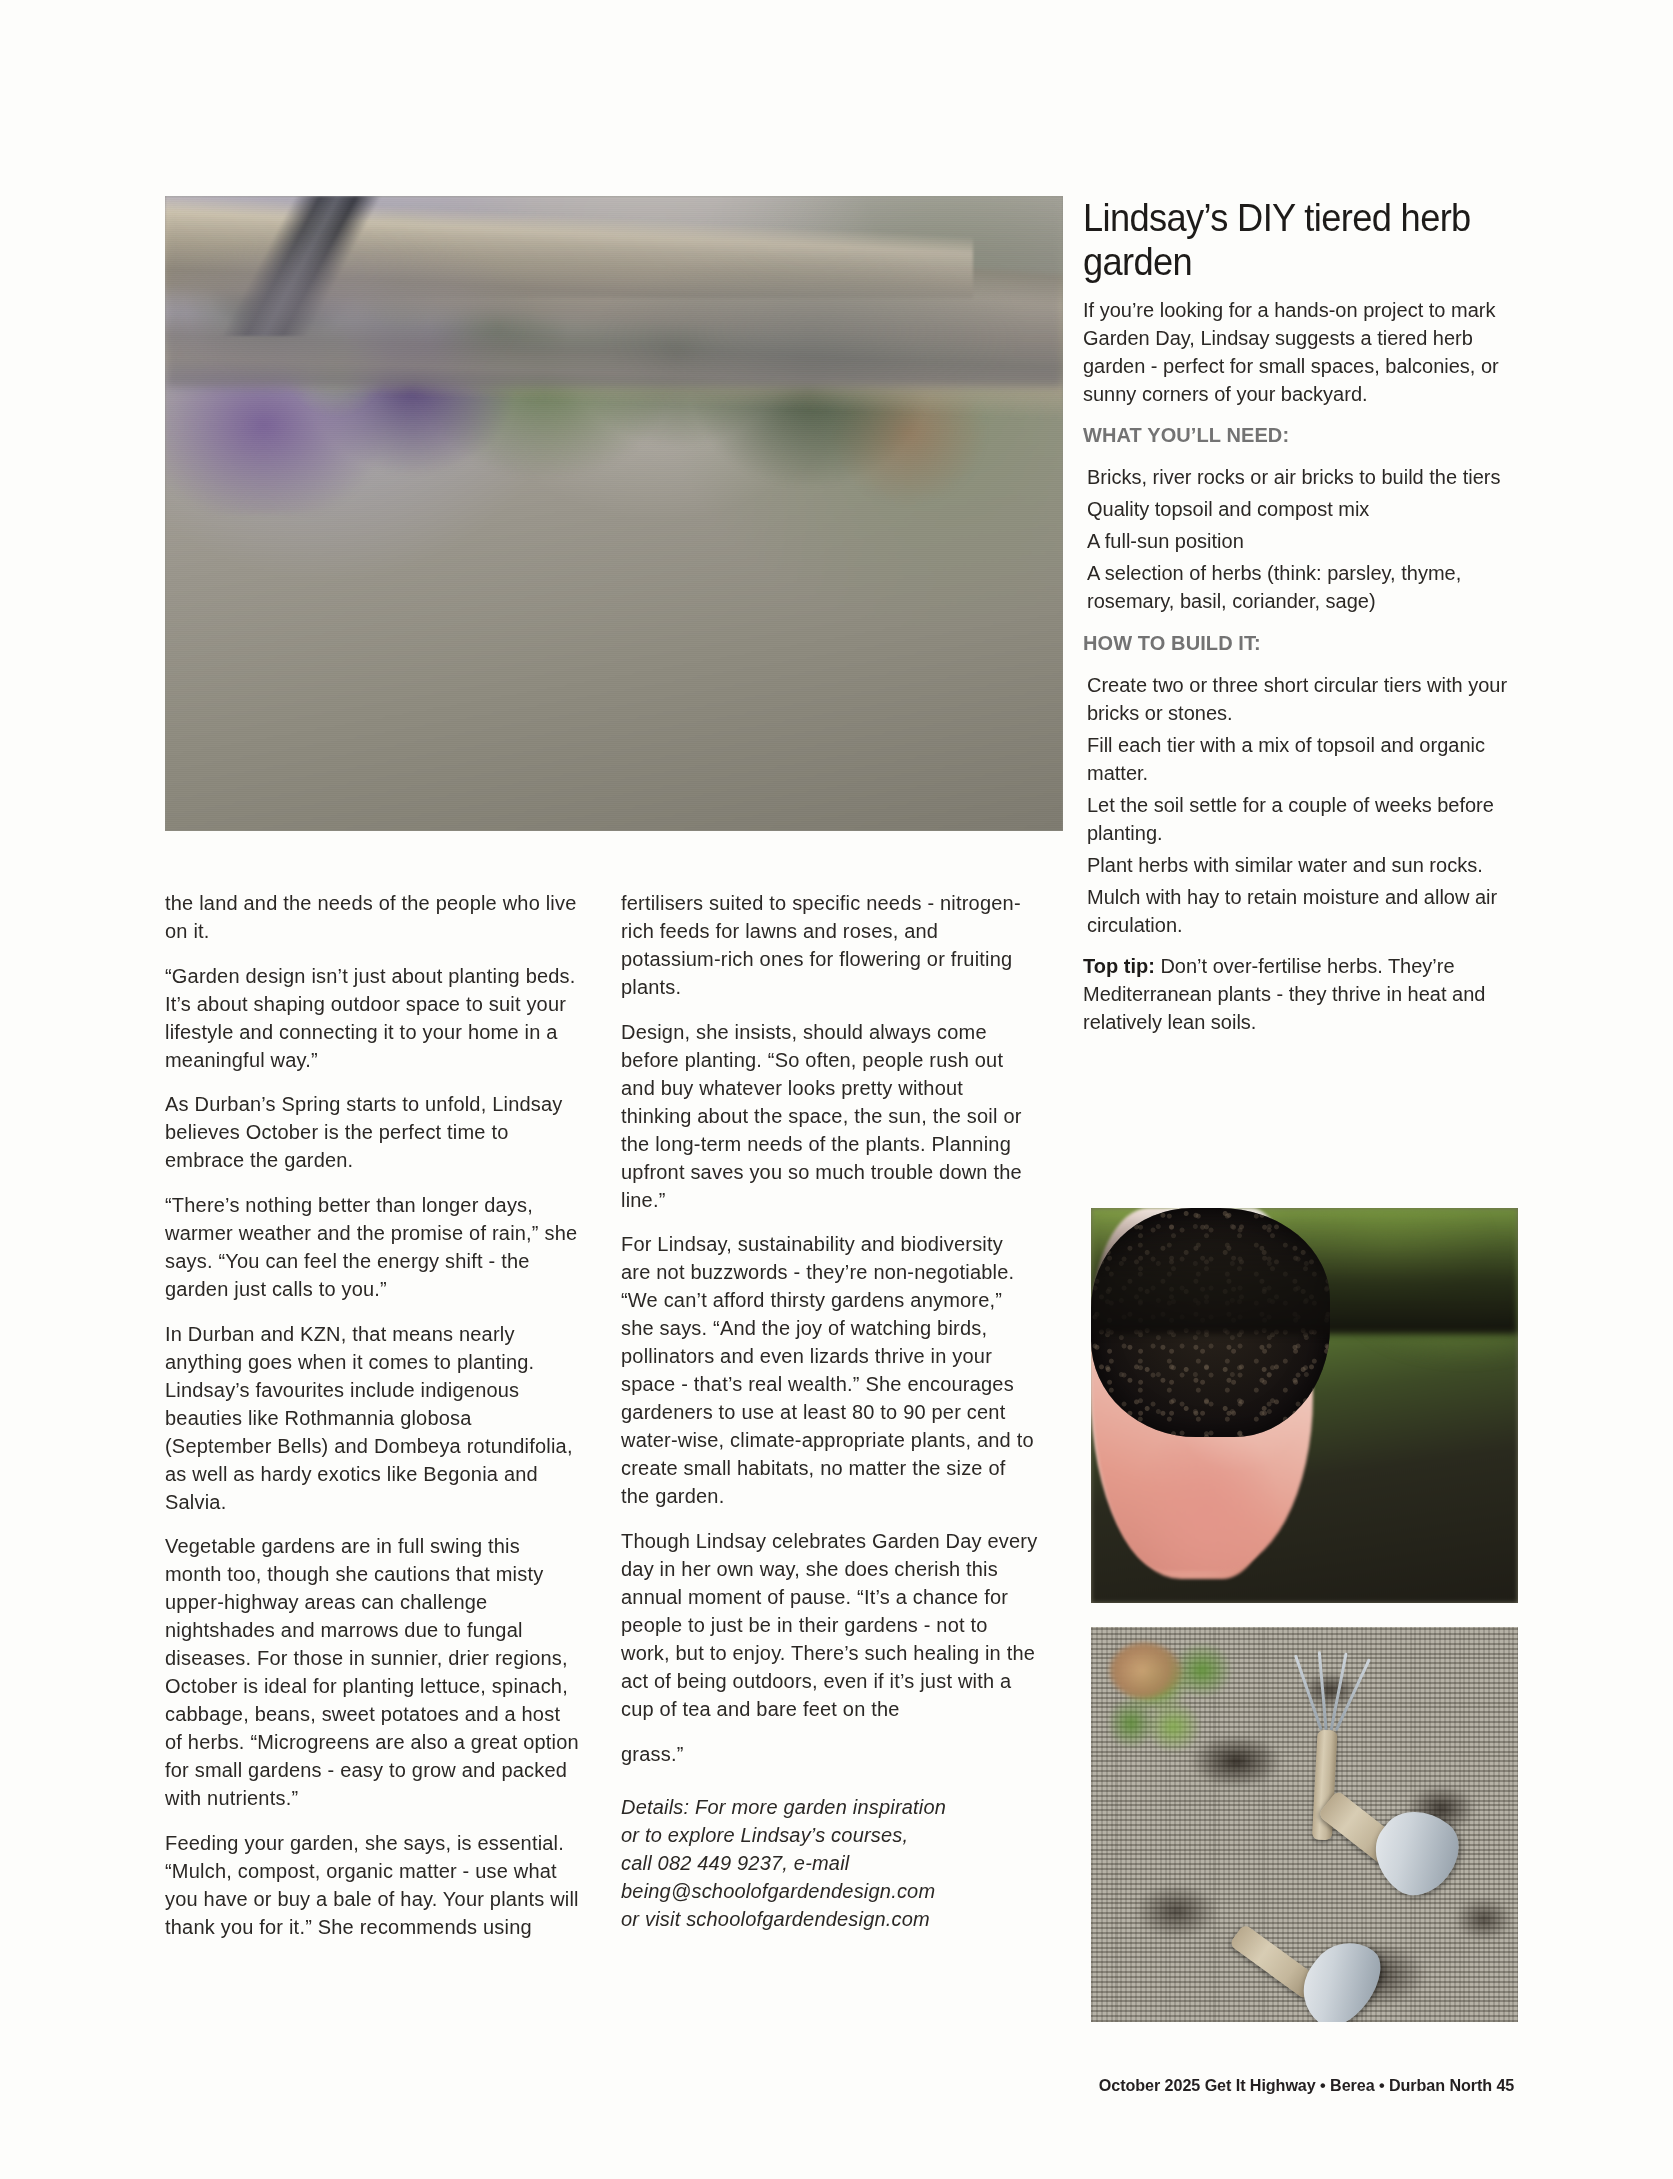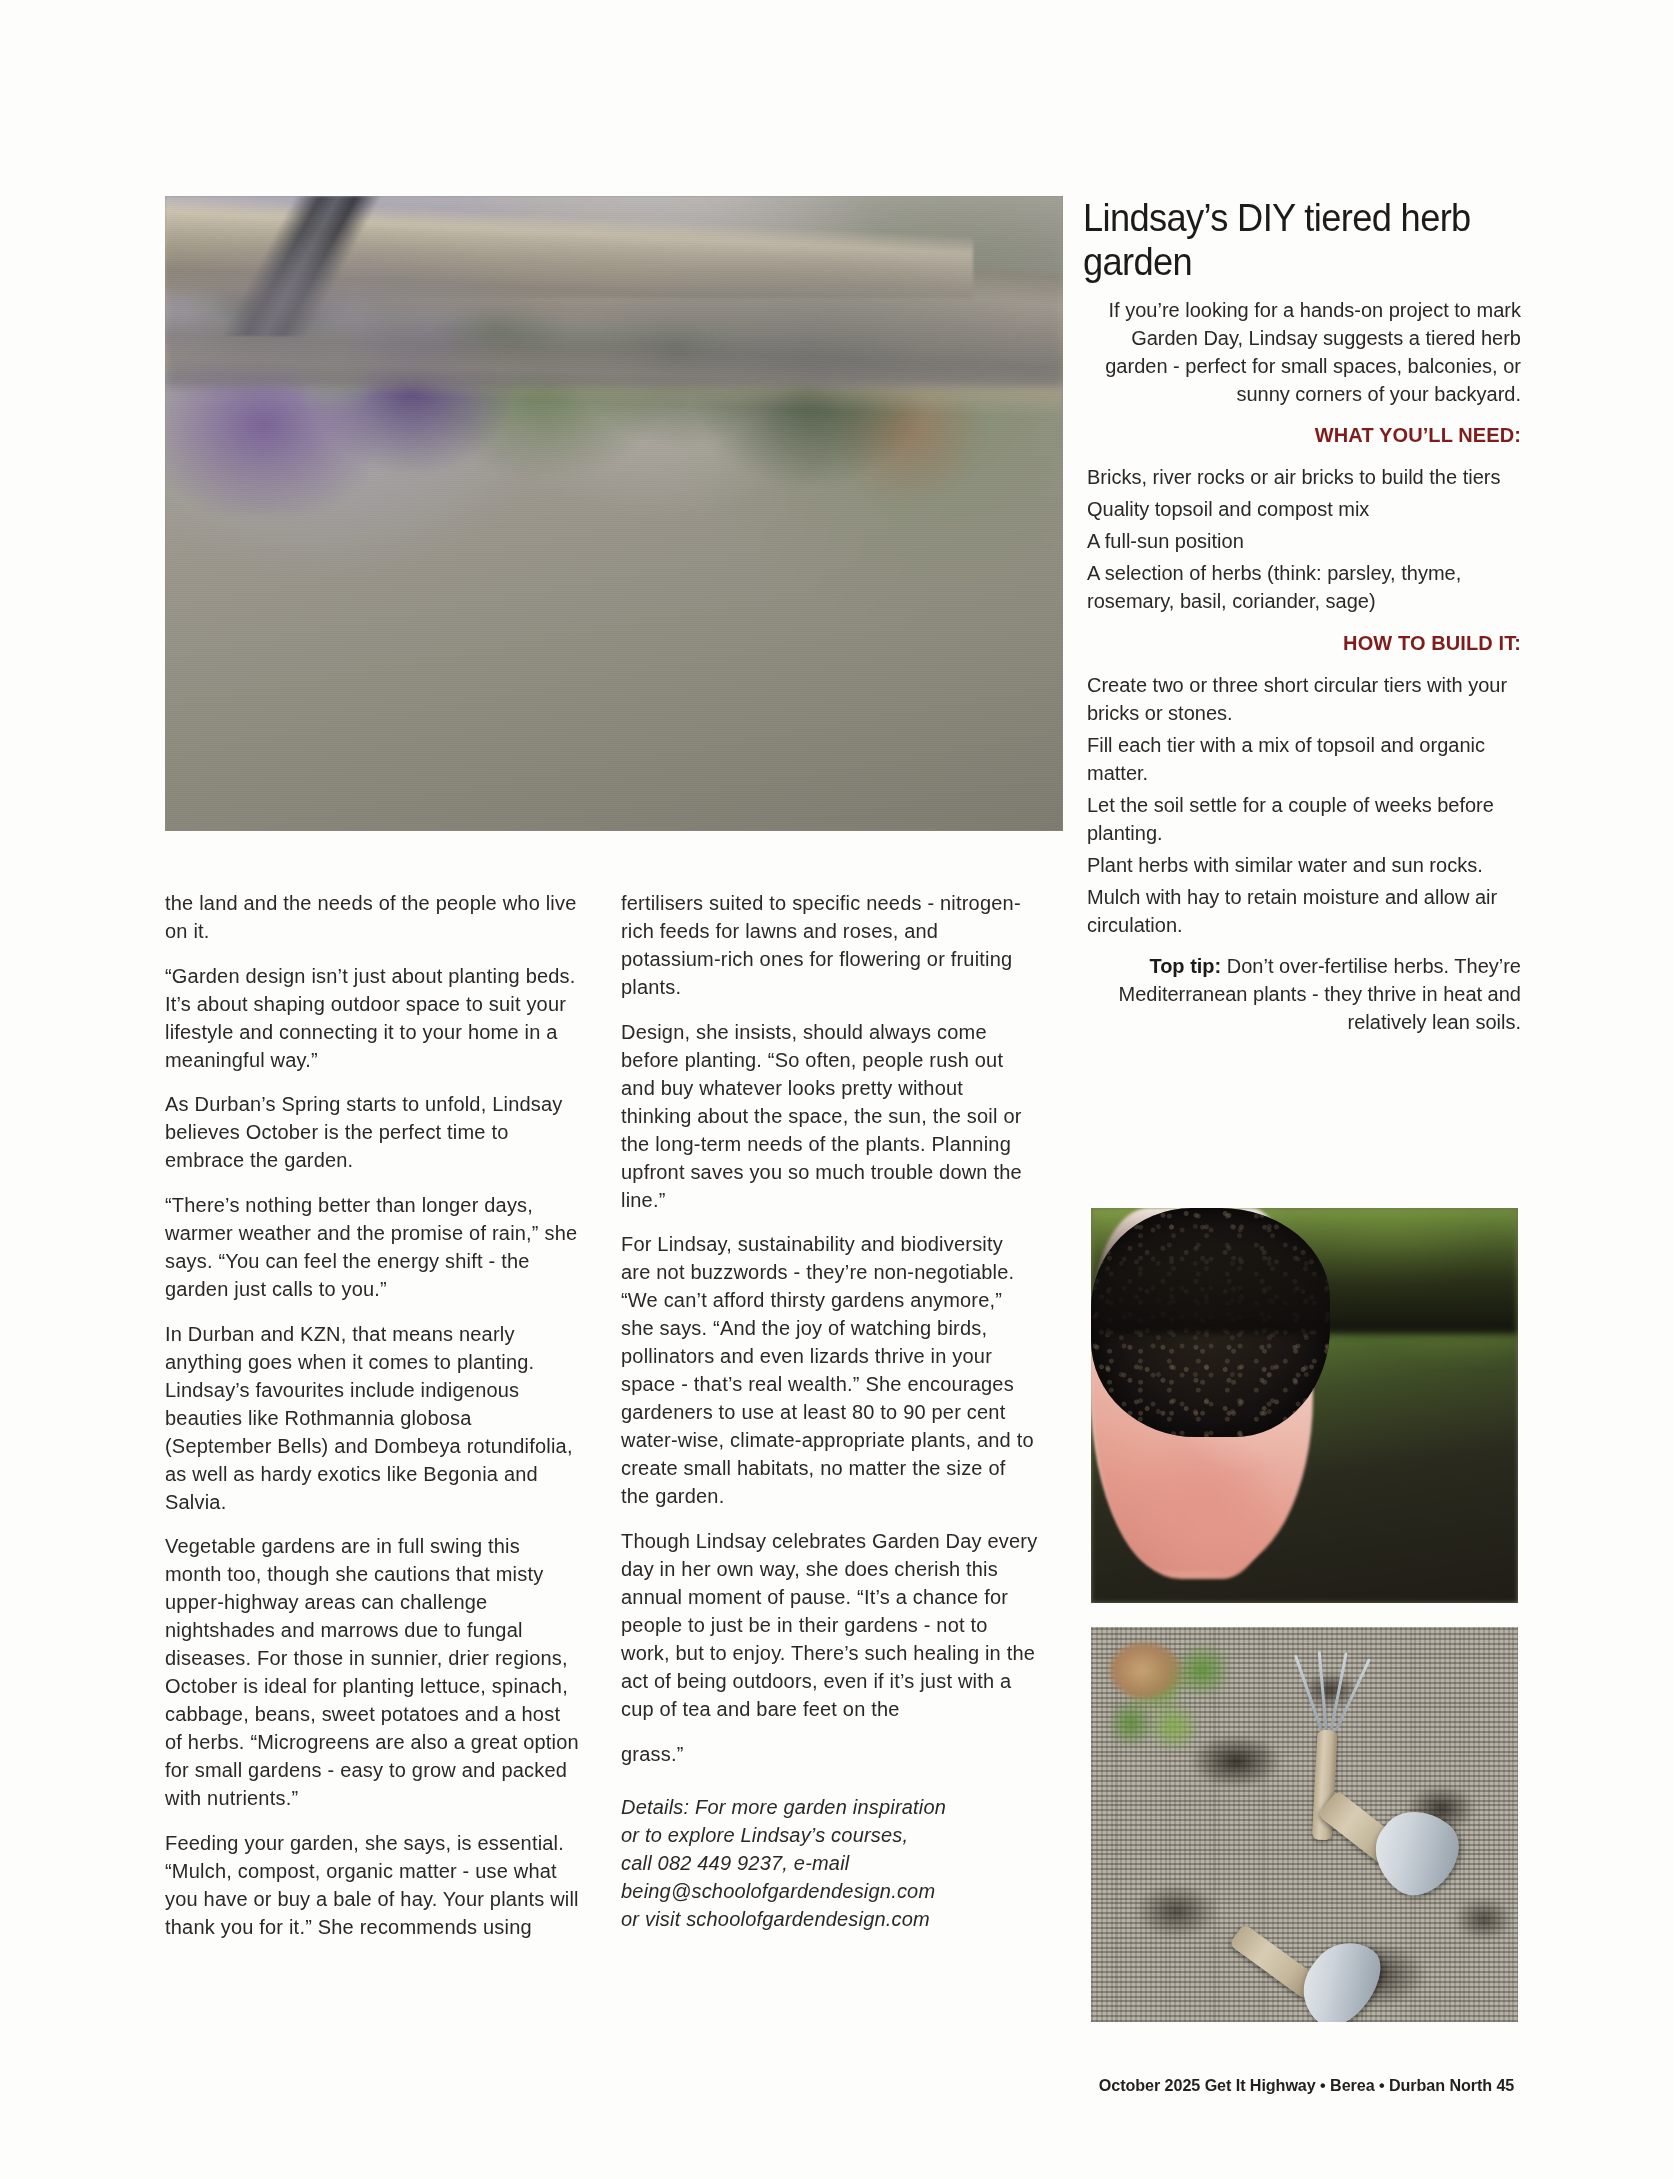--- a/index.html
+++ b/index.html
@@ -159,25 +159,25 @@
     font-stretch: condensed;
     transform: scaleX(0.93);
     transform-origin: left top;
     width: 108%;
   }
   .sb-body {
     font-size: 20px;
     line-height: 28px;
     color: #2b2825;
   }
-  .sb-body p { margin: 0 0 13.7px 0; text-align: right; }
+  .sb-body p { margin: 0 0 13.7px 0; }
   .sb-head {
     font-weight: bold;
     margin: 0 0 1px 0;
-    color: #7f1d1d;
+    color: #737373;
     letter-spacing: 0.005em;
   }
   .sb-lines { margin: 0 0 13.7px 0; }
   .sb-lines div { margin: 4px; }
   .sb-tip b { font-weight: bold; color: #1d1b19; }
 
   
   .sb-photo {
     position: absolute;
     left: 1091px;

